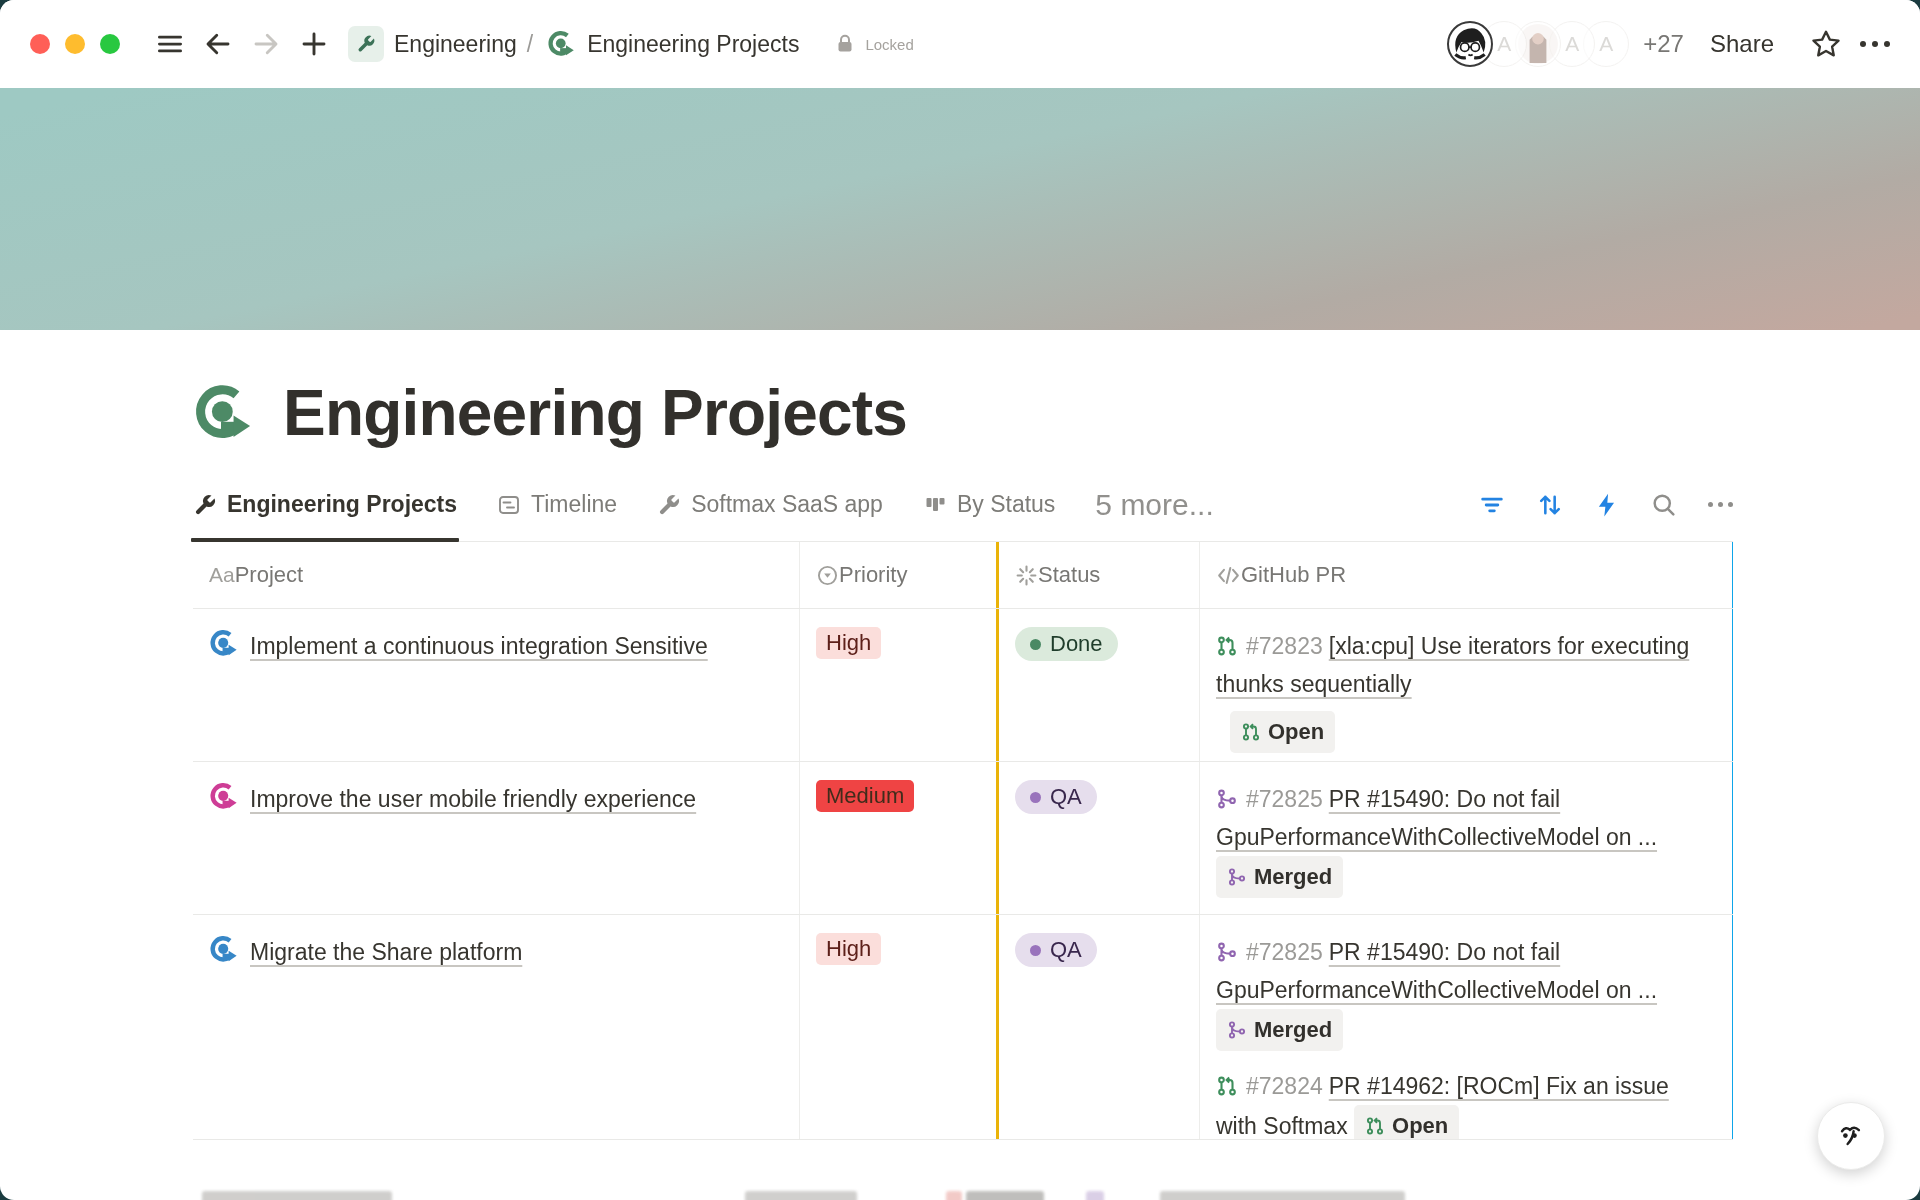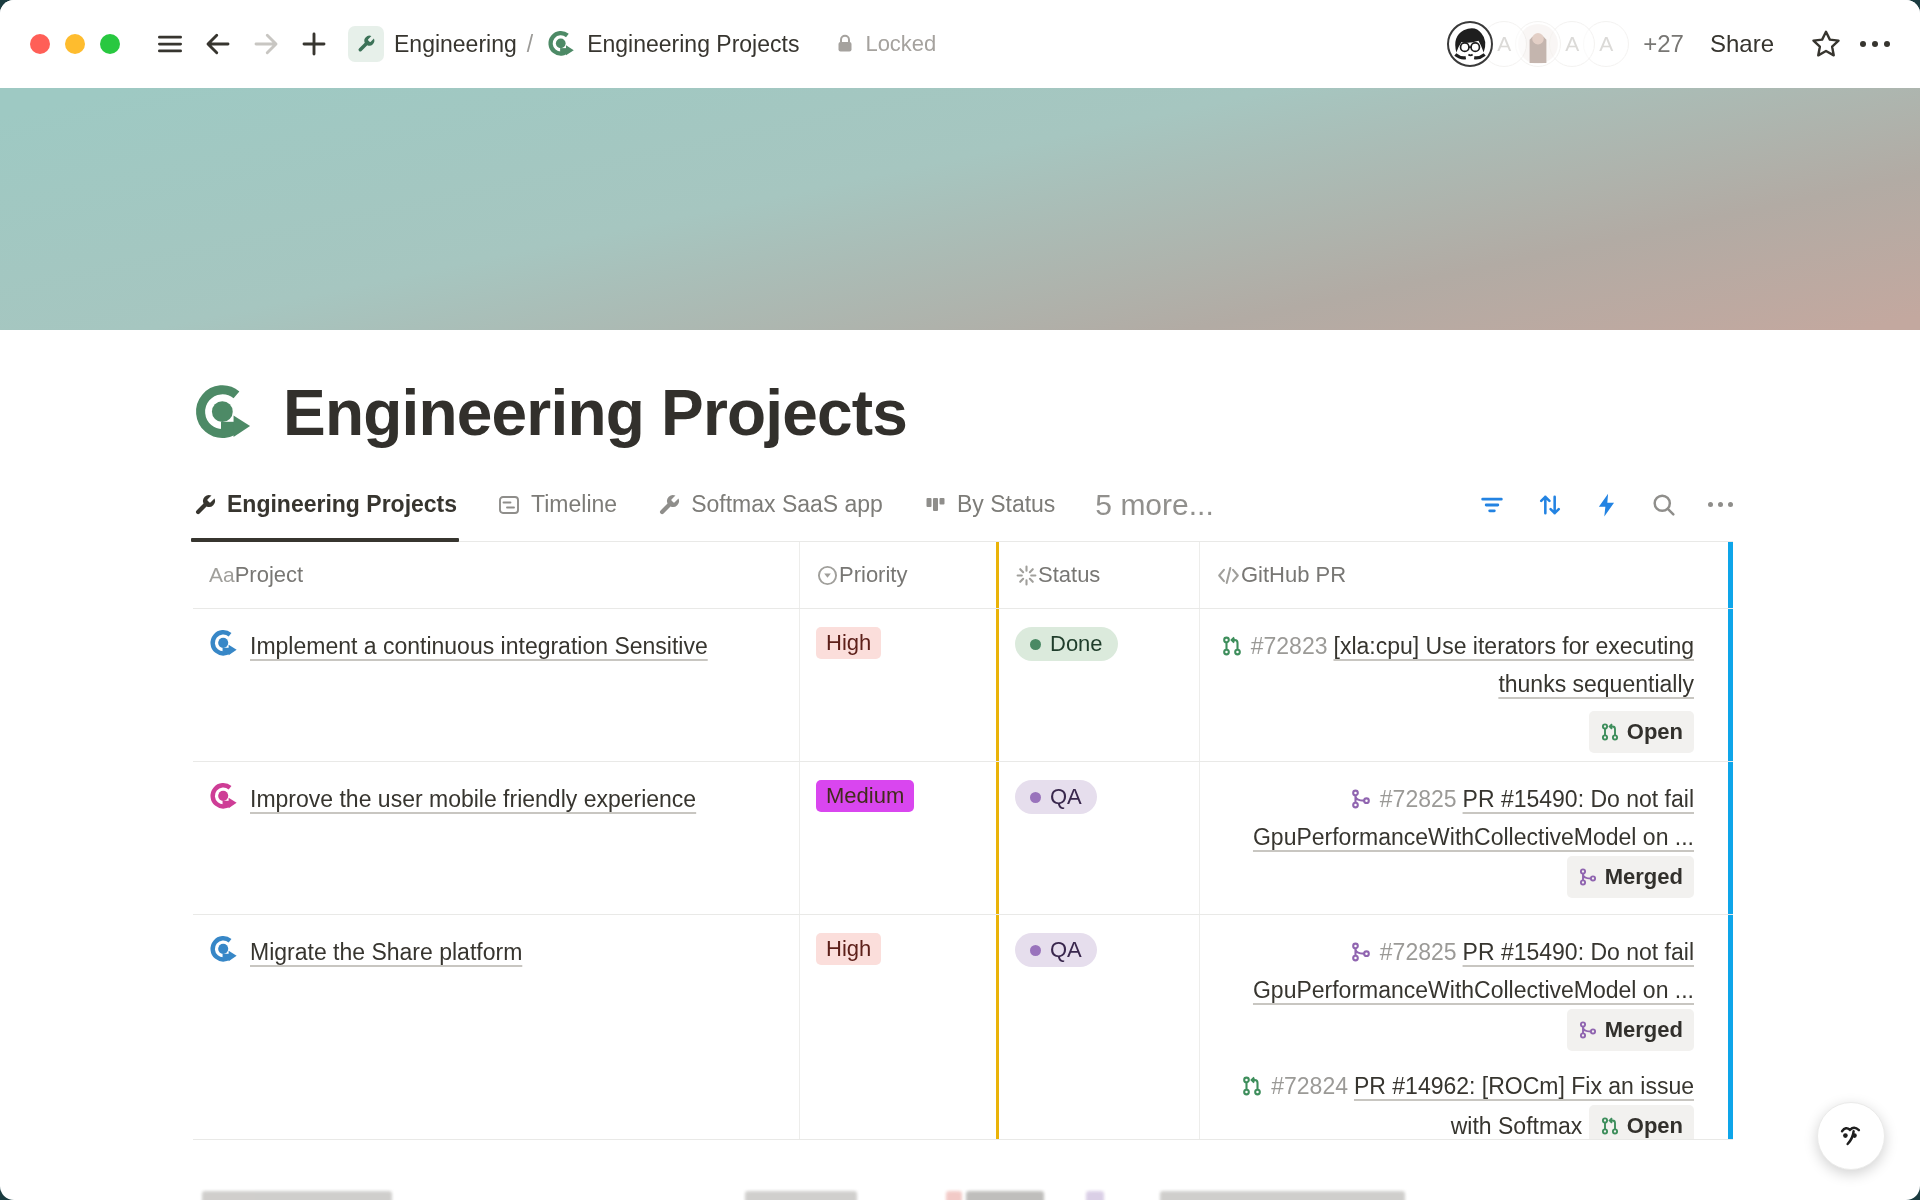--- a/index.html
+++ b/index.html
@@ -9,21 +9,21 @@
   
   .toolbar { height:88px; display:flex; align-items:center; padding:0 30px; background:#fff; position:relative; z-index:5; }
   .traffic { display:flex; gap:15px; margin-right:30px; }
   .light { width:20px; height:20px; border-radius:50%; }
   .tb-btn { display:flex; align-items:center; justify-content:center; width:40px; height:40px; margin-right:8px; color:#37352F; }
   .tb-btn.dim { color:#C8C6C2; }
   .crumb { display:flex; align-items:center; font-size:23px; color:#37352F; margin-left:6px; }
   .chip { width:36px; height:36px; border-radius:7px; background:#E7F0EA; display:flex; align-items:center; justify-content:center; color:#3C7258; margin-right:10px; }
   .crumb .sep { color:#9B9A97; margin:0 10px; }
   .crumb .picon { margin:0 10px 0 4px; display:flex; }
-  .locked { display:flex; align-items:center; gap:8px; color:#A5A29E; font-size:22px; margin-left:34px; }
+  .locked { display:flex; align-items:center; gap:8px; color:#A5A29E; font-size:15px; margin-left:34px; }
   .tb-right { margin-left:auto; display:flex; align-items:center; }
   .avatars { display:flex; align-items:center; margin-right:14px; }
   .av { width:46px; height:46px; border-radius:50%; background:#fff; display:flex; align-items:center; justify-content:center; font-size:21px; color:#C6C4C0; border:1px solid #ECEAE8; margin-left:-12px; }
   .av.first { margin-left:0; border:2px solid #3A3A3A; z-index:6; }
   .av.faded { opacity:.62; }
   .av:nth-child(2){z-index:5}.av:nth-child(3){z-index:4}.av:nth-child(4){z-index:3}.av:nth-child(5){z-index:2}
   .plus27 { color:#787774; font-size:24px; margin-right:26px; }
   .share { font-size:24px; color:#37352F; margin-right:32px; }
   .dots { display:flex; gap:6px; }
   .dots i { width:6px; height:6px; border-radius:50%; background:#37352F; }
@@ -51,31 +51,31 @@
 
   
   .table { width:1540px; }
   .thead { display:flex; height:67px; border-bottom:1px solid #E9E9E7; }
   .th { display:flex; align-items:center; gap:0; padding:0 16px; font-size:22px; color:#787774; }
   .th .hicon { display:flex; color:#A09F9B; }
   .aa { font-size:21px; color:#A09F9B; }
   .c-project { width:607px; border-right:1px solid #EDEDEB; }
   .c-priority { width:199px; border-right:3px solid #eab308; }
   .c-status { width:201px; border-right:1px solid #EDEDEB; }
-  .c-pr { width:533px; border-right:5px solid #0ea5e9;text-align:right; }
+  .c-pr { width:533px; border-right:1px solid #0ea5e9; }
   .trow { display:flex; border-bottom:1px solid #E9E9E7; }
   .trow.clip { height:225px; overflow:hidden; border-bottom:1px solid #E9E9E7; }
   .td { padding:18px 28px 14px 16px; }
   .proj { font-size:23px; line-height:38px; color:#37352F; max-width:438px; display:inline; }
   .proj-wrap { text-indent:40px; }
   .proj-icon { display:inline-flex; vertical-align:-5px; margin-left:-40px; margin-right:10px; }
   .link { text-decoration:underline; text-decoration-color:#C8C6C1; text-decoration-thickness:1.5px; text-underline-offset:5px; }
   .badge { display:inline-block; font-size:22px; padding:3px 10px; border-radius:5px; }
   .p-high { background:#FBDEDB; color:#5D201A; }
-  .p-medium { background:#d946ef; color:#402C1B; }
+  .p-medium { background:#ef4444; color:#402C1B; }
   .pill { display:inline-flex; align-items:center; gap:9px; font-size:22px; padding:4px 15px; border-radius:999px; }
   .pill i { width:11px; height:11px; border-radius:50%; }
   .s-done { background:#DBEADC; color:#1F3D2B; } .s-done i { background:#4A8964; }
   .s-qa { background:#E6DEED; color:#39274D; } .s-qa i { background:#9973BC; }
 
   .prcell { font-size:23px; line-height:38px; color:#37352F; max-width:478px; }
   .prentry { margin-bottom:16px; }
   .prentry:last-child { margin-bottom:0; }
   .pricon { display:inline-flex; vertical-align:-3px; margin-right:8px; }
   .green { color:#3E8E5C; } .purple { color:#9065B0; }

